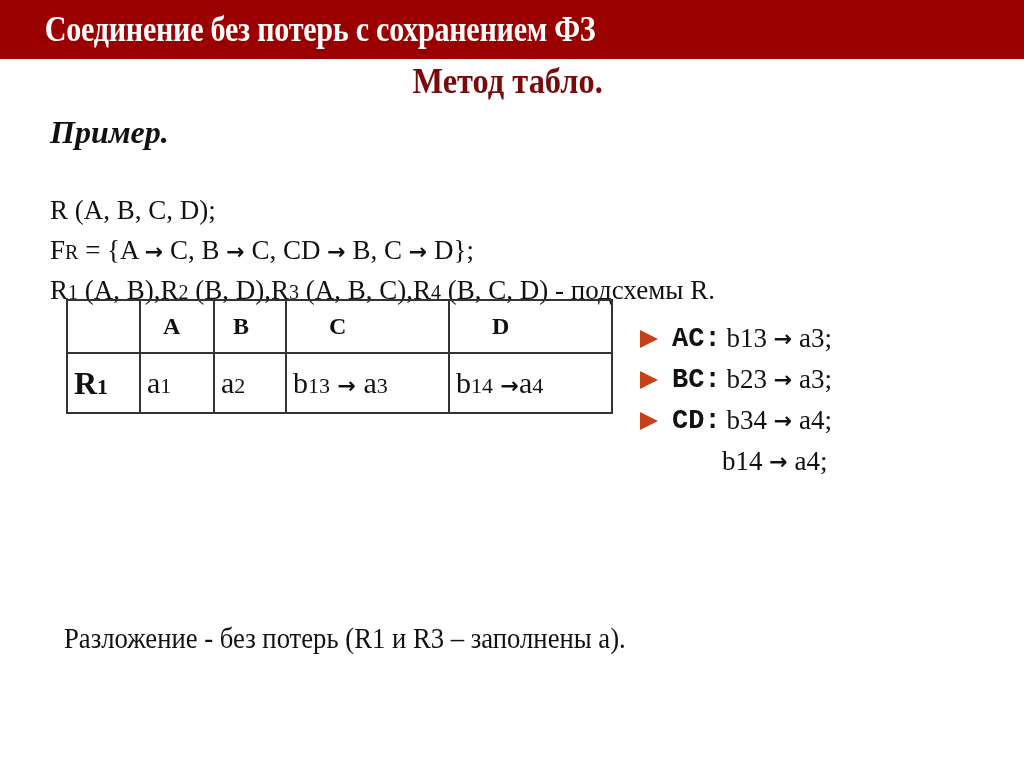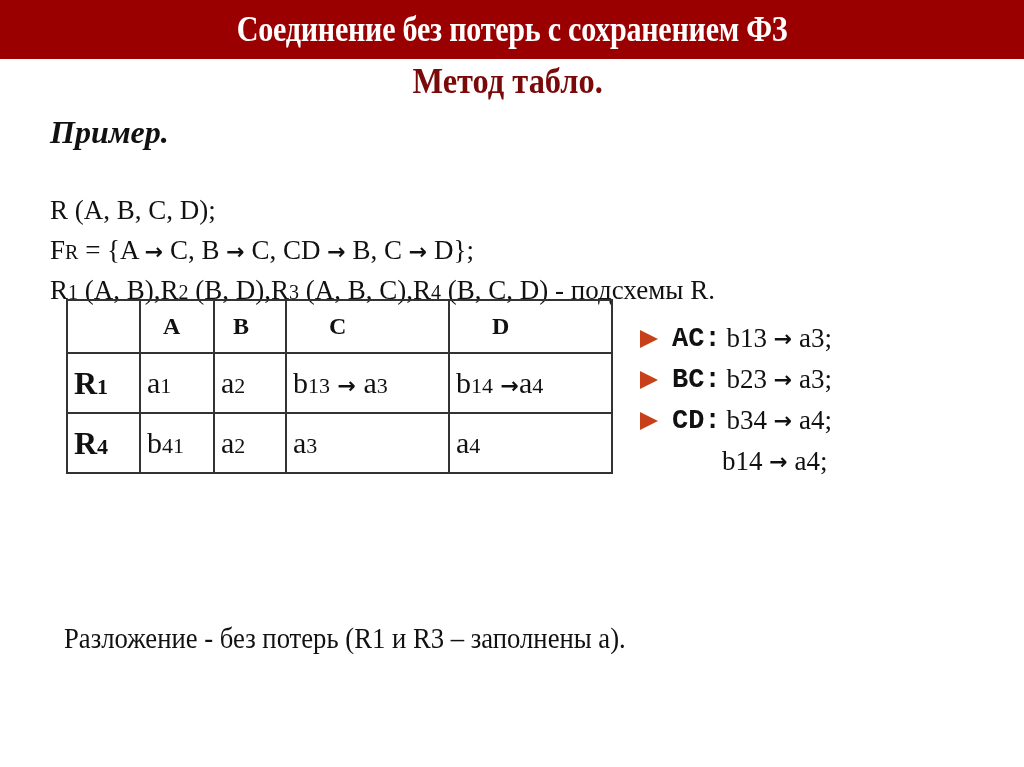--- a/index.html
+++ b/index.html
@@ -5,21 +5,21 @@
   html, body { margin: 0; padding: 0; }
   body {
     width: 1024px; height: 767px; position: relative; overflow: hidden;
     background: #ffffff;
     font-family: "Liberation Serif", "DejaVu Serif", serif;
     color: #111111;
   }
   .header {
     position: absolute; left: 0; top: 0; width: 1024px; height: 59px;
     background: #9b0000;
-    display: flex; align-items: center; justify-content: center;
+    display: flex; align-items: center; 
   }
   .header-title {
     color: #ffffff; font-weight: bold; font-size: 35px;
     letter-spacing: -0.3px; transform: scaleX(0.86); white-space: nowrap;
   }
   .subtitle {
     position: absolute; top: 60px; left: 0; width: 1016px; text-align: center;
     color: #7a0a0a; font-weight: bold; font-size: 36px;
   }
   .subtitle span { display: inline-block; transform: scaleX(0.9); }
@@ -114,27 +114,20 @@
   <tr>
     <td class="rowhdr"><span>R</span><span class="sub">1</span></td>
     <td><span>a</span><span class="sub">1</span></td>
     <td><span>a</span><span class="sub">2</span></td>
     <td><span>b</span><span class="sub">13</span> <span class="arrow">→</span> <span>a</span><span class="sub">3</span></td>
     <td><span>b</span><span class="sub">14</span> <span class="arrow">→</span><span>a</span><span class="sub">4</span></td>
   </tr>
 
 
 
-  <tr>
-    <td class="rowhdr"><span>R</span><span class="sub">4</span></td>
-    <td><span>b</span><span class="sub">41</span></td>
-    <td><span>a</span><span class="sub">2</span></td>
-    <td><span>a</span><span class="sub">3</span></td>
-    <td><span>a</span><span class="sub">4</span></td>
-  </tr>
 </tbody>
   </table>
 
 <ul class="rules">
   <li>
     <span class="bullet"></span>
     <span class="key">AC:</span>
     <span>b13</span>&nbsp;<span class="arrow">→</span>&nbsp;<span>a3;</span>
   </li>
   <li>

